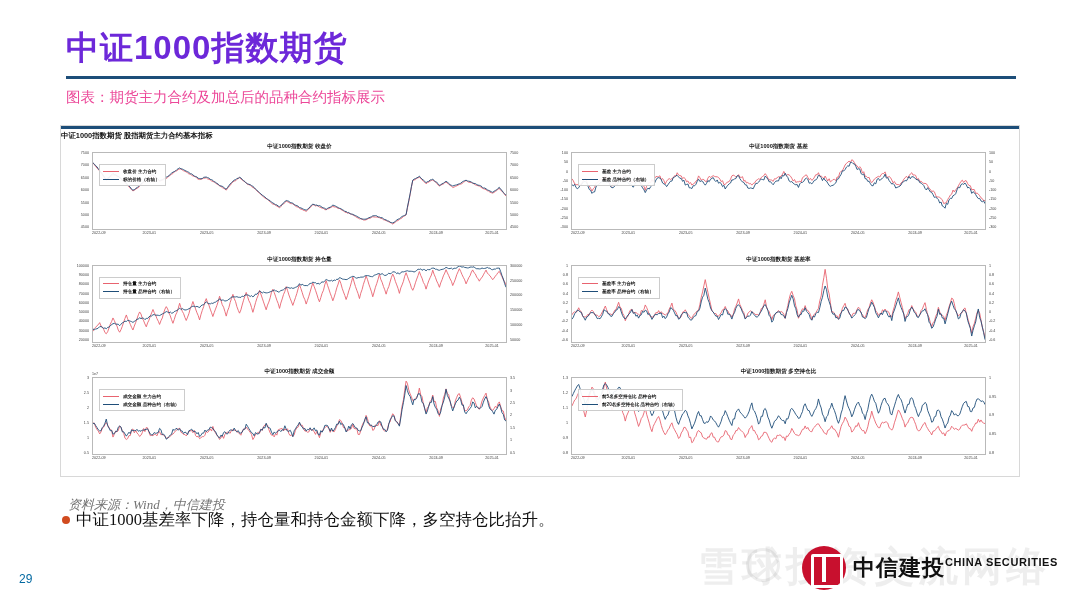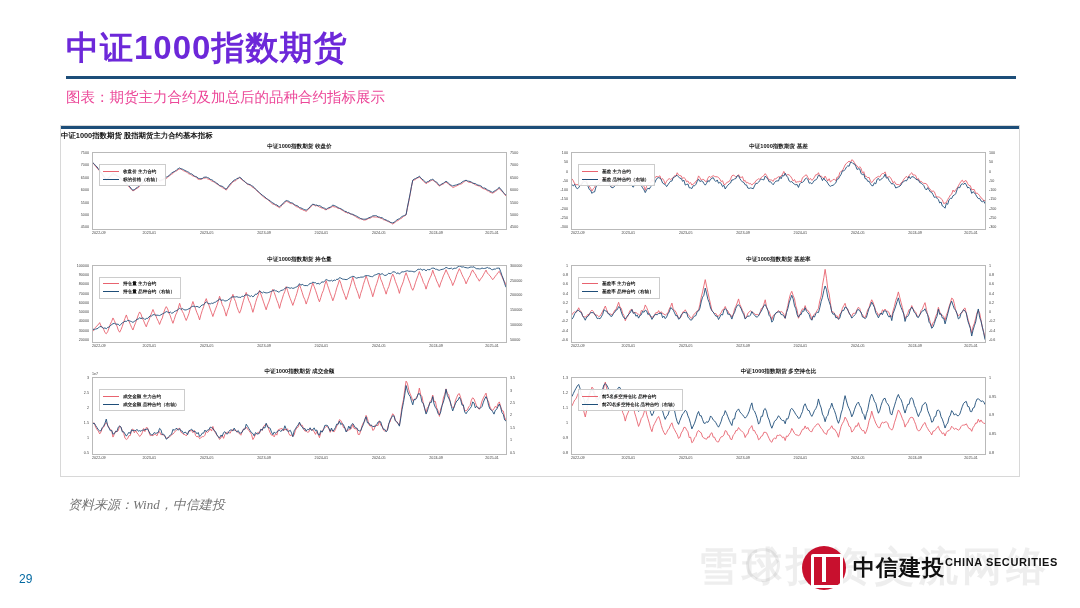--- a/index.html
+++ b/index.html
@@ -461,20 +461,24 @@
               </div>
             </div>
           </div>
         </div>
       </div>
   </div>
 
   <div class="source">资料来源：Wind，中信建投</div>
 
   <div class="bullets">
+    <div class="bullet">
+      <span class="dot"></span>
+      <span>中证1000基差率下降，持仓量和持仓金额下降，多空持仓比抬升。</span>
+    </div>
   </div>
 
   <div class="page-num">29</div>
 
   <div class="watermark-mark"></div>
   <div class="watermark">雪球投资交流网络</div>
 
   <div class="logo">
     <div class="logo-emblem"></div>
     <div class="logo-text">

